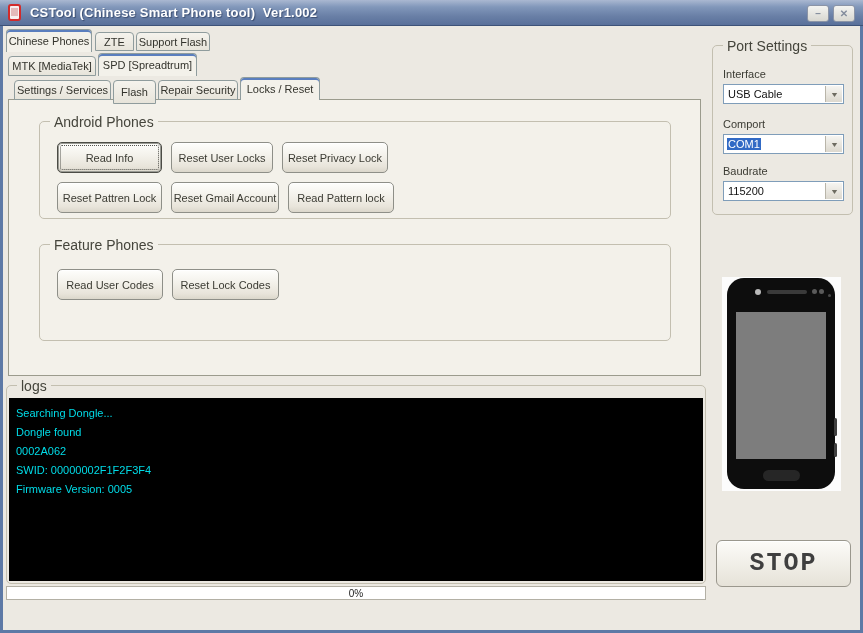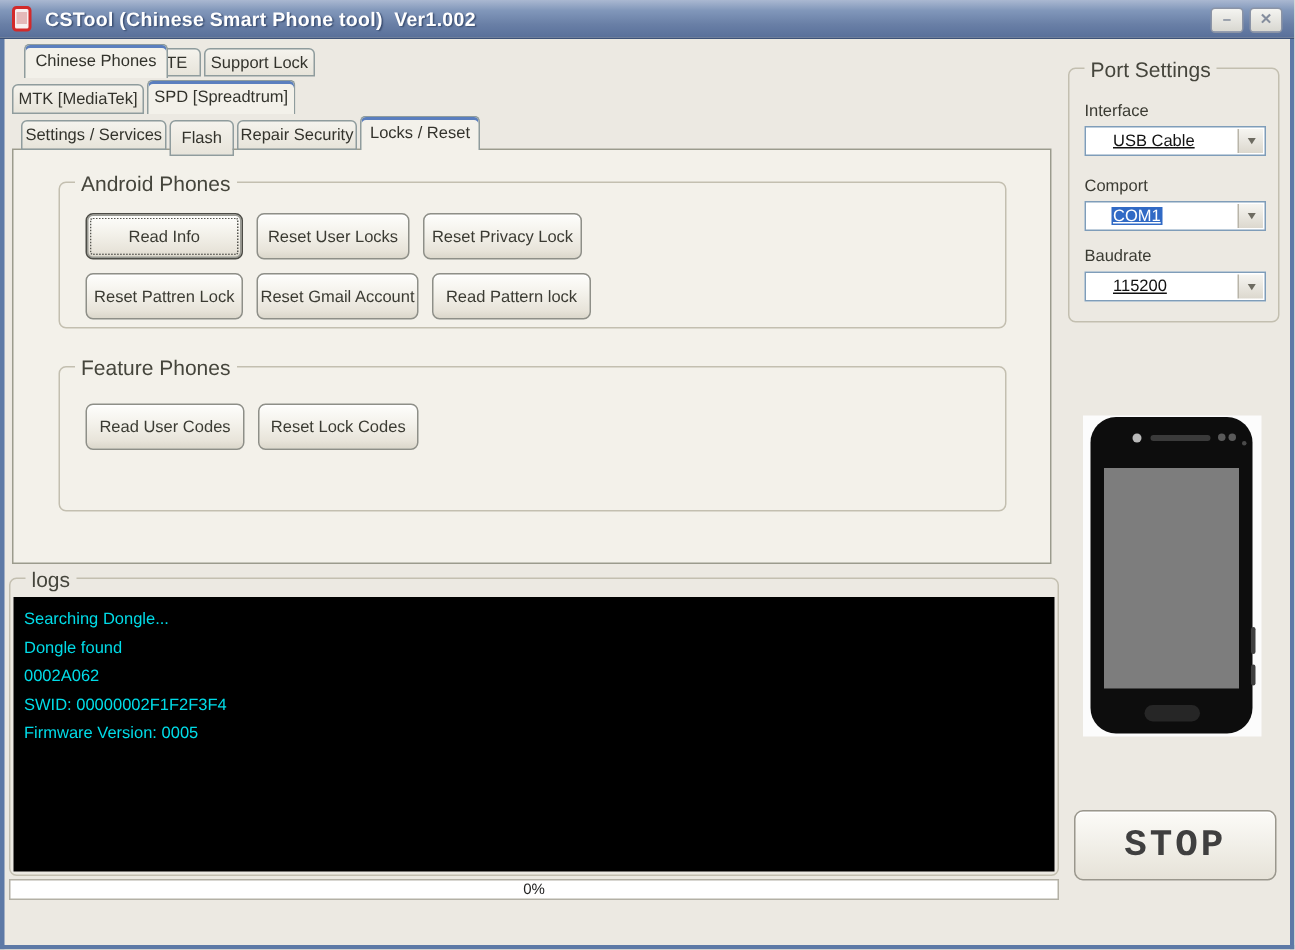--- a/index.html
+++ b/index.html
@@ -103,21 +103,21 @@
   .status-cell { position:absolute; top:0; bottom:0; display:flex; align-items:center; justify-content:center; }
   .status-sep { position:absolute; top:4px; bottom:4px; width:1px; background:#a6a296; box-shadow:1px 0 0 #ffffff; }
 
   
   .port-group { left:712px; top:45px; width:141px; height:170px; }
   .port-label { position:absolute; left:10px; font-size:11px; color:#3b3b33; }
   .combo {
     position:absolute; left:10px; width:121px; height:20px; background:#fff;
     border:1px solid #7f9db9; display:flex; align-items:center; font-size:11px; color:#111;
   }
-  .combo .val { margin-left:17px; padding:0 1px;text-decoration:underline; }
+  .combo .val { margin-left:3px; padding:0 1px; }
   .combo .val.selected { background:#316ac5; color:#fff; }
   .combo-btn {
     position:absolute; right:1px; top:1px; bottom:1px; width:17px;
     background:linear-gradient(180deg,#f6f5f1,#dcd8ce); border-left:1px solid #b9b5a9;
     display:flex; align-items:center; justify-content:center;
   }
   .combo-btn span { font-size:7px; color:#6d6b61; transform:scaleX(1.3); }
 
   
   .phone-wrap { position:absolute; left:722px; top:277px; width:119px; height:214px; background:#fcfcfc; }
@@ -152,28 +152,28 @@
     <div class="winbtns">
       <button class="winbtn"><span>–</span></button>
       <button class="winbtn"><span>✕</span></button>
     </div>
   </div>
 
   <div class="frame-edge edge-left"></div>
   <div class="frame-edge edge-right"></div>
   <div class="frame-edge edge-bottom"></div>
 
-  <div class="tab active" style="left:16px; top:29px; width:96px; height:23px;">
+  <div class="tab active" style="left:6px; top:29px; width:86px; height:23px;">
       <span>Chinese Phones</span>
     </div>
   <div class="tab" style="left:95px; top:32px; width:39px; height:19px;">
       <span>ZTE</span>
     </div>
   <div class="tab" style="left:136px; top:32px; width:74px; height:19px;">
-      <span>Support Lock</span>
+      <span>Support Flash</span>
     </div>
 
   <div class="tab" style="left:8px; top:56px; width:88px; height:20px;">
       <span>MTK [MediaTek]</span>
     </div>
   <div class="tab active" style="left:98px; top:53px; width:99px; height:23px;">
       <span>SPD [Spreadtrum]</span>
     </div>
 
   <div class="tab" style="left:14px; top:80px; width:97px; height:20px;">

